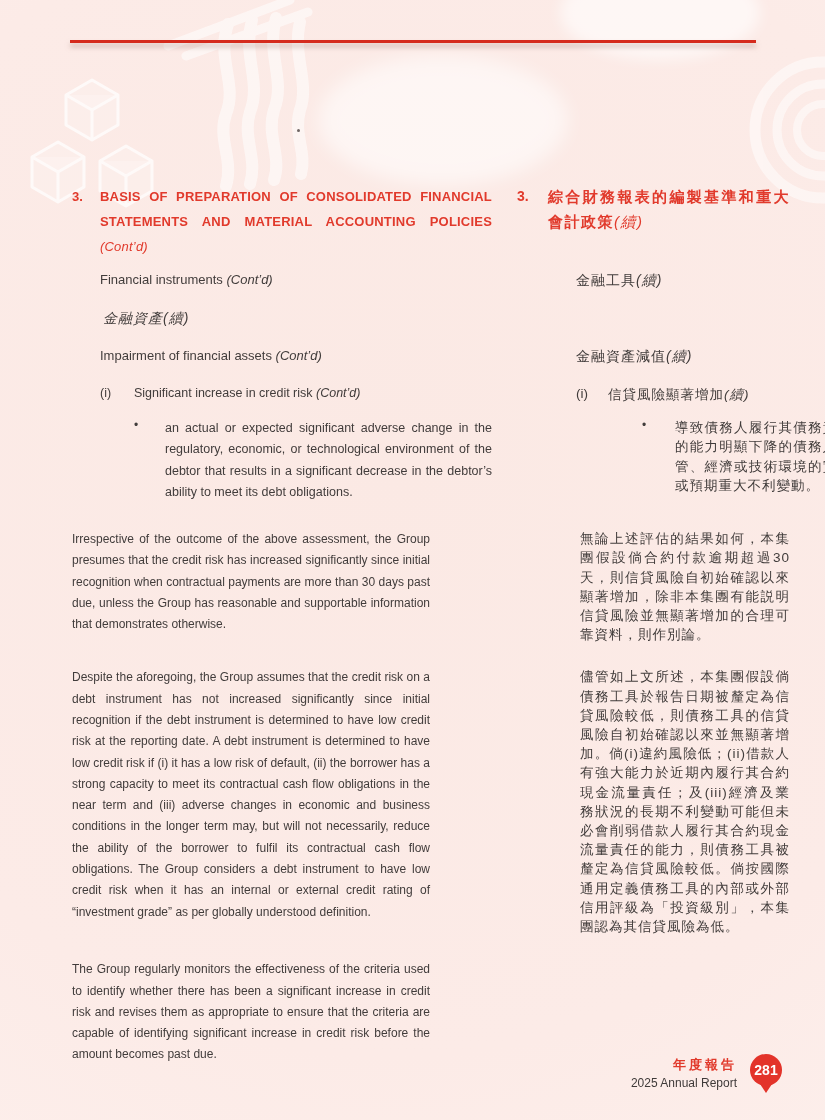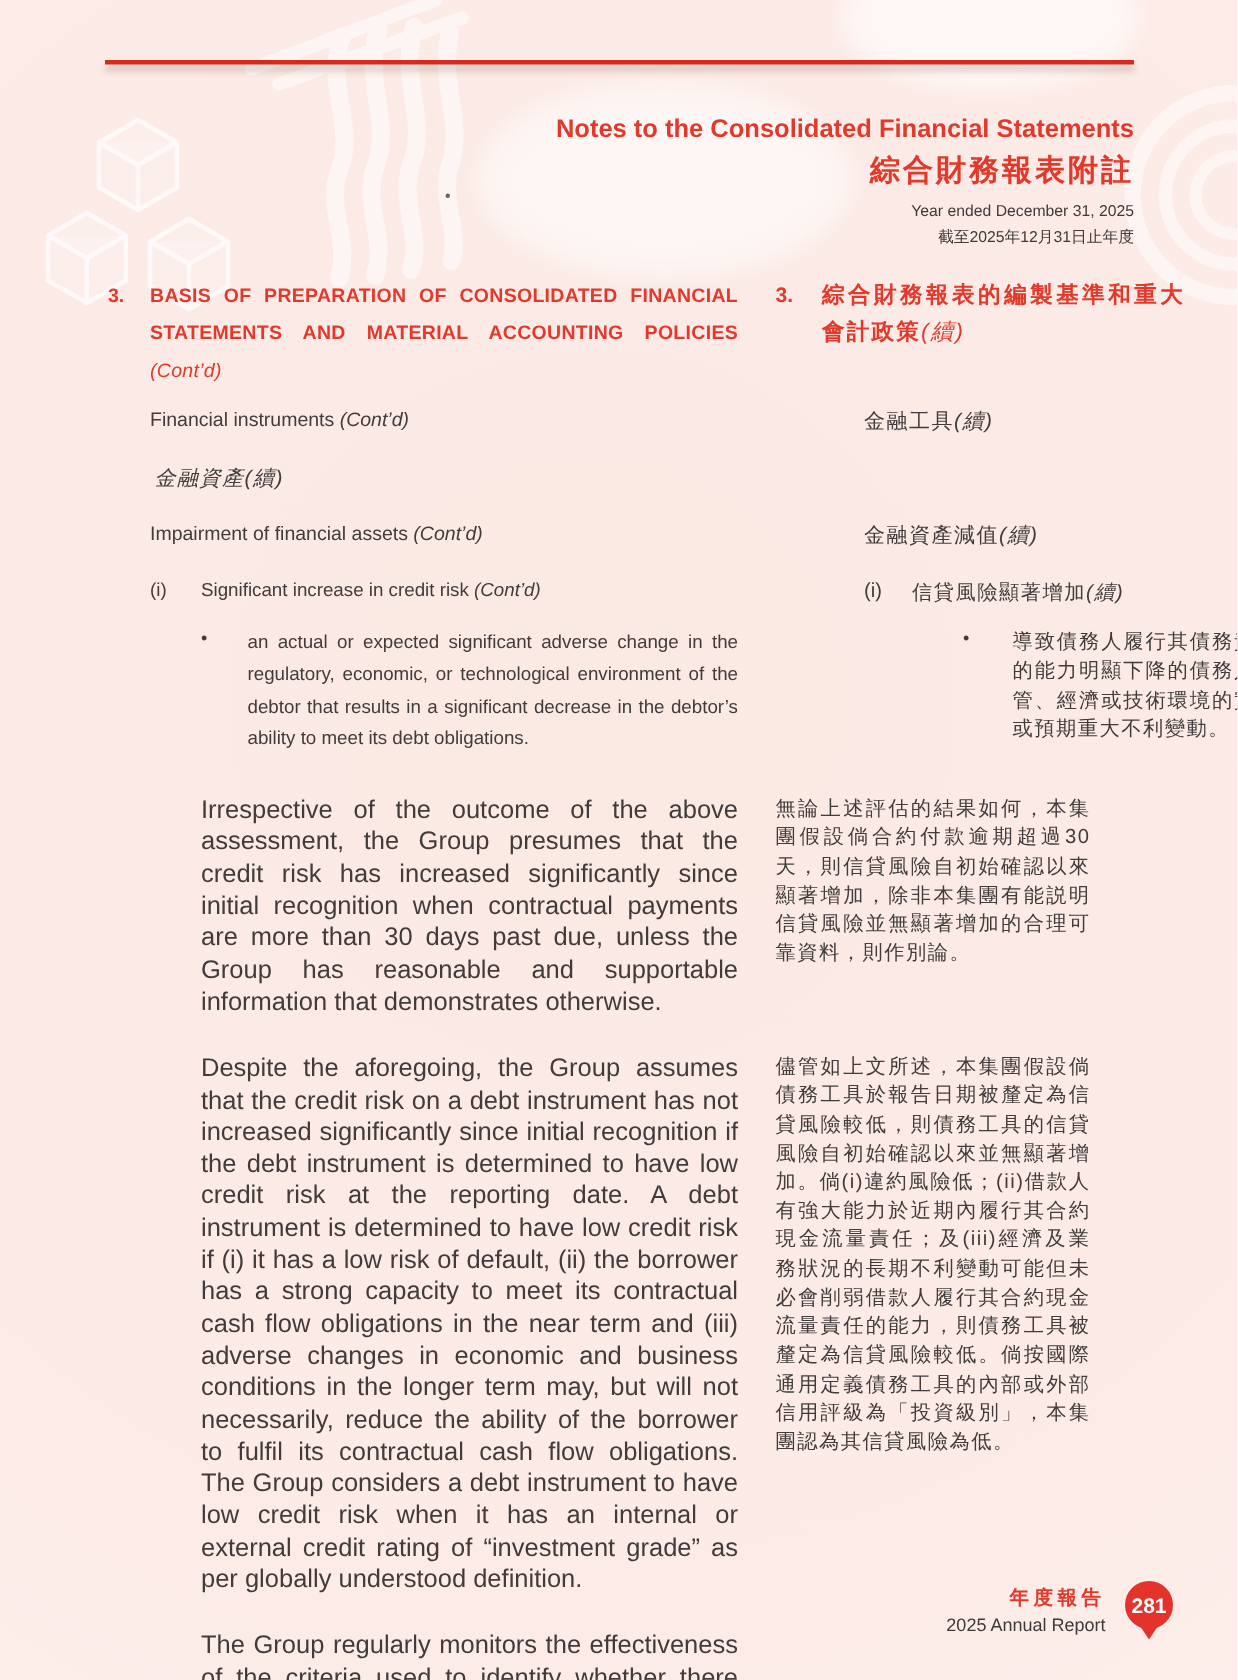--- a/index.html
+++ b/index.html
@@ -55,22 +55,22 @@
   .bullet-row{margin-bottom:26px;}
   .bul-en{padding-left:62px;display:flex;}
   .bul-en .mk{width:31px;flex:none;font-size:12px;}
   .bul-en .tx{width:327px;font-size:12.5px;line-height:21.3px;text-align:justify;}
   .bul-zh{padding-left:63px;display:flex;}
   .bul-zh .mk{width:33px;flex:none;font-size:12px;}
   .bul-zh .tx{width:177px;font-size:13.5px;line-height:19.4px;letter-spacing:1px;text-align:justify;}
   
   .para-row{margin-bottom:23px;}
   .para-row:last-child{margin-bottom:0;}
-  .par-en{margin-left:62px;width:358px;font-size:17px;line-height:21.3px;text-align:justify;}
-  .par-zh{width:210px;font-size:13.5px;line-height:19.2px;letter-spacing:1px;text-align:justify;}
+  .par-en{width:358px;font-size:12px;line-height:21.3px;text-align:justify;}
+  .par-zh{margin-left:63px;width:210px;font-size:13.5px;line-height:19.2px;letter-spacing:1px;text-align:justify;}
   
   .footer-text{position:absolute;top:1056px;right:88px;text-align:right;}
   .fr-zh{color:#e13a2c;font-weight:bold;font-size:13px;letter-spacing:3px;}
   .fr-en{font-size:12px;color:#3f3a39;margin-top:2px;}
   .badge{position:absolute;left:750px;top:1054px;width:32px;height:42px;}
   .badge-circle{position:absolute;left:0;top:0;width:32px;height:32px;border-radius:50%;background:#e3332a;}
   .badge-tail{position:absolute;left:10px;top:30px;width:0;height:0;
               border-left:6px solid transparent;border-right:6px solid transparent;
               border-top:9px solid #e3332a;}
   .badge-num{position:absolute;left:0;top:8px;width:32px;text-align:center;
@@ -111,26 +111,20 @@
       <circle cx="88" cy="100" r="68" stroke-width="11"></circle>
       <circle cx="88" cy="100" r="46" stroke-width="9"></circle>
       <circle cx="88" cy="100" r="26" stroke-width="8"></circle>
     </g>
   </svg>
 
   <div class="decor stray-dot"></div>
 
   <div class="rule"></div>
 
-  <div class="header">
-    <div class="t-en">Notes to the Consolidated Financial Statements</div>
-    <div class="t-zh">綜合財務報表附註</div>
-    <div class="d-en">Year ended December 31, 2025</div>
-    <div class="d-zh">截至2025年12月31日止年度</div>
-  </div>
 
   <div class="content">
 
     <div class="row h-row">
       <div class="cell-en h-inner">
         <div class="num">3.</div>
         <div class="h-en"><span>BASIS OF PREPARATION OF CONSOLIDATED FINANCIAL STATEMENTS AND MATERIAL ACCOUNTING POLICIES </span><span class="contd">(Cont’d)</span></div>
       </div>
       <div class="cell-zh h-inner">
         <div class="numz">3.</div>

